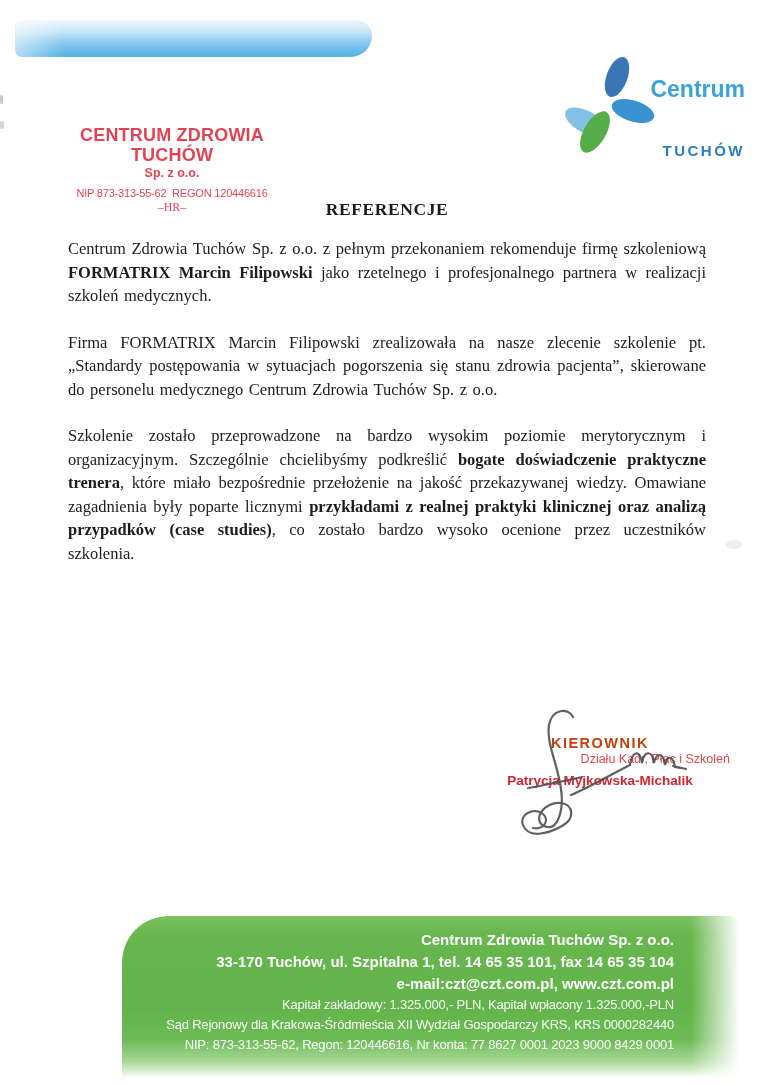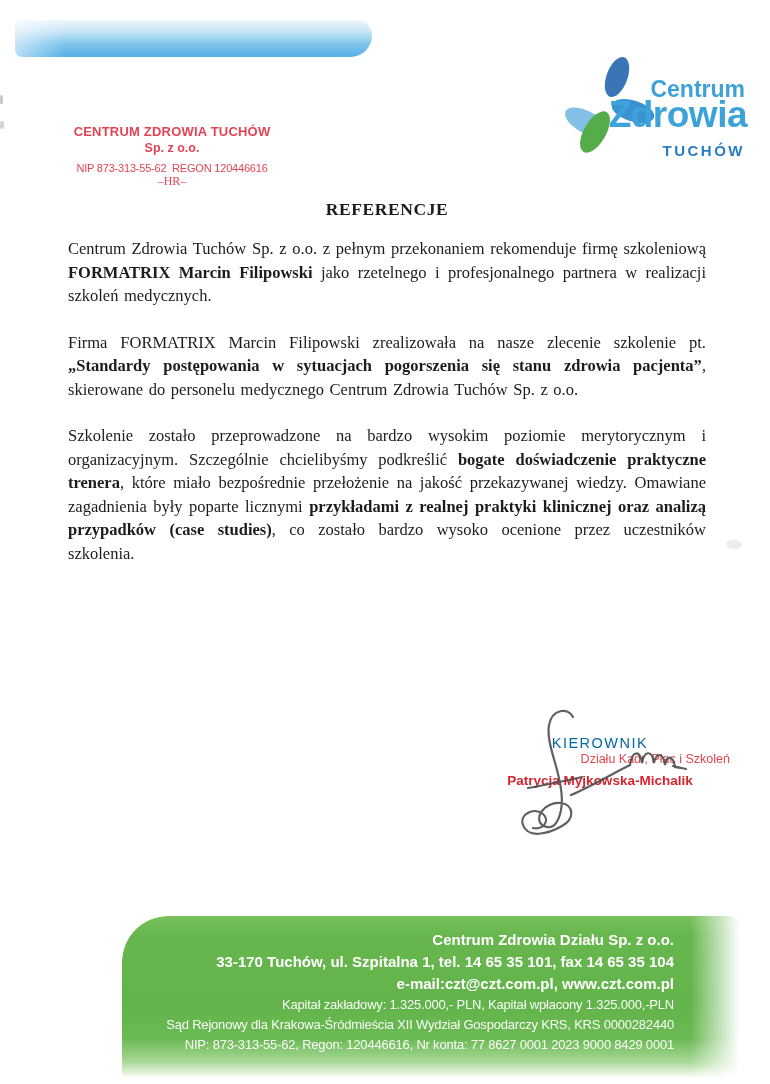--- a/index.html
+++ b/index.html
@@ -14,21 +14,21 @@
     background:
       linear-gradient(90deg,rgba(255,255,255,.55) 0%,rgba(255,255,255,0) 14%),
       linear-gradient(180deg,#eef7fd 0%,#c6e4f6 32%,#85c8ee 62%,#58b2e6 96%);
     filter:blur(.6px);
   }
   
   .stamp{
     position:absolute;left:58px;top:125px;width:228px;text-align:center;
     color:#e03c4c;line-height:1.12;opacity:.96;
   }
-  .stamp .l1{font-family:"Liberation Sans",sans-serif;font-weight:700;font-size:13px;letter-spacing:.2px;}
+  .stamp .l1{font-family:"Liberation Sans",sans-serif;font-weight:700;font-size:18px;letter-spacing:.2px;}
   .stamp .l2{font-family:"Liberation Sans",sans-serif;font-weight:700;font-size:12.5px;margin-top:1px;}
   .stamp .l3{font-family:"Liberation Serif",serif;font-size:13.5px;margin-top:1px;}
   .stamp .l4{font-family:"Liberation Sans",sans-serif;font-size:11px;letter-spacing:-.2px;white-space:pre;margin-top:7px;}
   .stamp .l5{font-family:"Liberation Serif",serif;font-size:12px;margin-top:1px;}
   
   .logo{position:absolute;left:556px;top:52px;width:194px;height:115px;font-family:"Liberation Sans",sans-serif;}
   .logo svg{position:absolute;left:0;top:0;}
   .logo .w1{position:absolute;right:5px;top:24px;font-size:23px;font-weight:700;color:#3ea2da;}
   .logo .w2{position:absolute;right:3px;top:42px;font-size:37px;font-weight:700;color:#3ea2da;letter-spacing:-.5px;}
   .logo .w3{position:absolute;right:5px;top:90px;font-size:15px;font-weight:700;color:#2a7cc1;letter-spacing:2.5px;}
@@ -36,21 +36,21 @@
   .title{
     position:absolute;left:68px;top:199px;width:638px;margin:0;text-align:center;
     font-size:17.5px;font-weight:700;letter-spacing:.6px;
   }
   .body{position:absolute;left:68px;top:237px;width:638px;font-size:16.5px;line-height:23.5px;}
   .body p{margin:0 0 23px 0;text-align:justify;word-spacing:.09em;}
   
   .sign{position:absolute;left:470px;top:695px;width:290px;height:165px;}
   .sign svg{position:absolute;left:0;top:0;}
   .sign-text{position:absolute;left:0;top:0;width:260px;text-align:center;font-family:"Liberation Sans",sans-serif;}
-  .sign-text .role{position:absolute;left:0;top:40px;width:260px;font-size:14.5px;font-weight:400;letter-spacing:1.5px;color:#0369a1;}
+  .sign-text .role{position:absolute;left:0;top:40px;width:260px;font-size:14.5px;font-weight:700;letter-spacing:1.5px;color:#c2410c;}
   .sign-text .dept{position:absolute;left:0;top:57px;width:260px;font-size:12.5px;color:#e4454f;text-align:right;}
   .sign-text .name{position:absolute;left:0;top:78px;width:260px;font-size:13.5px;font-weight:700;color:#d8242f;}
   
   .footer{
     position:absolute;left:122px;top:916px;width:618px;height:162px;
     border-radius:46px 10px 0 0;
     background:linear-gradient(180deg,#79c15d 0%,#67b64e 12%,#62b44a 55%,#6cba54 76%,#a8d898 90%,#e4f3dc 97%,#ffffff 100%);
     -webkit-mask-image:linear-gradient(90deg,#000 0%,#000 92%,transparent 100%);
     mask-image:linear-gradient(90deg,#000 0%,#000 92%,transparent 100%);
   }
@@ -77,50 +77,49 @@
   </div>
 
   <div class="logo">
     <svg width="100" height="105" viewBox="0 0 100 105">
       <ellipse cx="61" cy="25" rx="10.5" ry="21" transform="rotate(20 61 25)" fill="#3a76b5"></ellipse>
       <ellipse cx="30" cy="70" rx="23" ry="11" transform="rotate(28 30 70)" fill="#84bfe5"></ellipse>
       <ellipse cx="77" cy="59" rx="22" ry="10.5" transform="rotate(17 77 59)" fill="#3b92d1"></ellipse>
       <ellipse cx="39" cy="80" rx="11" ry="23" transform="rotate(30 39 80)" fill="#55ad49"></ellipse>
     </svg>
     <div class="w1">Centrum</div>
-    <div class="w2">Zdrowia</div>
     <div class="w3">TUCHÓW</div>
   </div>
 
   <h1 class="title">REFERENCJE</h1>
 
   <div class="body">
     <p><span>Centrum Zdrowia Tuchów Sp. z o.o. z pełnym przekonaniem rekomenduje firmę szkoleniową </span><span style="font-weight: 700;">FORMATRIX Marcin Filipowski</span><span> jako rzetelnego i profesjonalnego partnera w realizacji szkoleń medycznych.</span></p>
-    <p><span>Firma FORMATRIX Marcin Filipowski zrealizowała na nasze zlecenie szkolenie pt. </span><span style="font-weight: 700;">„Standardy postępowania w sytuacjach pogorszenia się stanu zdrowia pacjenta”</span><span>, skierowane do personelu medycznego Centrum Zdrowia Tuchów Sp. z o.o.</span></p>
+    <p><span>Firma FORMATRIX Marcin Filipowski zrealizowała na nasze zlecenie szkolenie pt. </span><span style="font-weight: 400;">„Standardy postępowania w sytuacjach pogorszenia się stanu zdrowia pacjenta”</span><span>, skierowane do personelu medycznego Centrum Zdrowia Tuchów Sp. z o.o.</span></p>
     <p><span>Szkolenie zostało przeprowadzone na bardzo wysokim poziomie merytorycznym i organizacyjnym. Szczególnie chcielibyśmy podkreślić </span><span style="font-weight: 700;">bogate doświadczenie praktyczne trenera</span><span>, które miało bezpośrednie przełożenie na jakość przekazywanej wiedzy. Omawiane zagadnienia były poparte licznymi </span><span style="font-weight: 700;">przykładami z realnej praktyki klinicznej oraz analizą przypadków (case studies)</span><span>, co zostało bardzo wysoko ocenione przez uczestników szkolenia.</span></p>
   </div>
 
   <div class="sign">
     <div class="sign-text">
       <div class="role">KIEROWNIK</div>
       <div class="dept">Działu Kadr, Płac i Szkoleń</div>
       <div class="name">Patrycja Myjkowska-Michalik</div>
     </div>
     <svg width="290" height="165" viewBox="0 0 290 165" fill="none" stroke="#4b4b4b" stroke-width="2.2" stroke-linecap="round" opacity="0.88">
       <path d="M103,22 C98,12 82,14 79,30 C76,48 88,70 91,94 C94,114 88,138 74,131 C62,125 74,106 91,108 C104,110 105,124 92,131 C78,139 58,144 53,130 C49,119 64,112 73,119 C80,125 74,135 63,133"></path>
       <path d="M101,100 C120,92 140,80 160,70"></path>
       <path d="M160,70 C162,56 170,54 172,68 C174,56 182,54 184,68 C186,58 193,56 195,70 C197,60 203,60 205,72 L211,73"></path>
       <path d="M203,71 L216,74"></path>
       <path d="M58,93 C76,90 94,86 112,82"></path>
     </svg>
   </div>
 
   <div class="footer">
     <div class="footer-text">
-      <div class="fb">Centrum Zdrowia Działu Sp. z o.o.</div>
+      <div class="fb">Centrum Zdrowia Tuchów Sp. z o.o.</div>
       <div class="fb">33-170 Tuchów, ul. Szpitalna 1, tel. 14 65 35 101, fax 14 65 35 104</div>
       <div class="fb">e-mail:czt@czt.com.pl, www.czt.com.pl</div>
       <div class="fs">Kapitał zakładowy: 1.325.000,- PLN, Kapitał wpłacony 1.325.000,-PLN</div>
       <div class="fs">Sąd Rejonowy dla Krakowa-Śródmieścia XII Wydział Gospodarczy KRS, KRS 0000282440</div>
       <div class="fs">NIP: 873-313-55-62, Regon: 120446616, Nr konta: 77 8627 0001 2023 9000 8429 0001</div>
     </div>
   </div>
 
   <div class="art1"></div>
   <div class="art2"></div>

